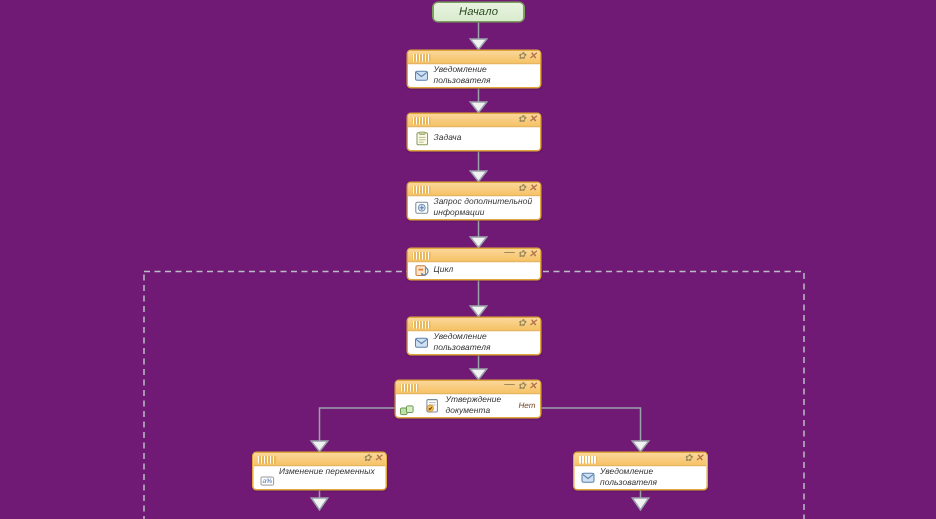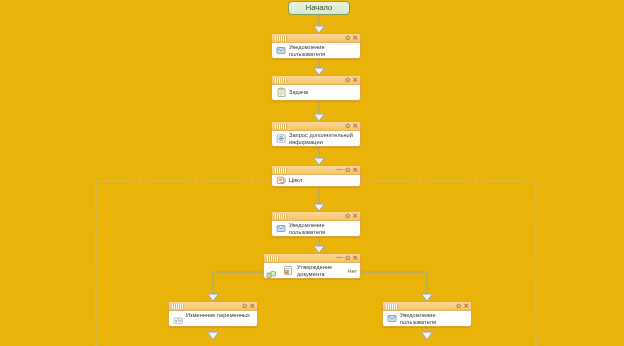--- a/index.html
+++ b/index.html
@@ -4,23 +4,24 @@
 <style>
   html, body {
     margin: 0;
     padding: 0;
     background: #ffffff;
   }
   #canvas {
     position: relative;
     width: 624px;
     height: 346px;
-    background: #eab308;
+    background: #701a75;
     font-family: "Liberation Sans", sans-serif;
     overflow: hidden;
+    font-style: italic;
   }
   
   #wires {
     position: absolute;
     left: 0; top: 0;
     width: 624px; height: 346px;
     pointer-events: none;
   }
   
   .start-node {

